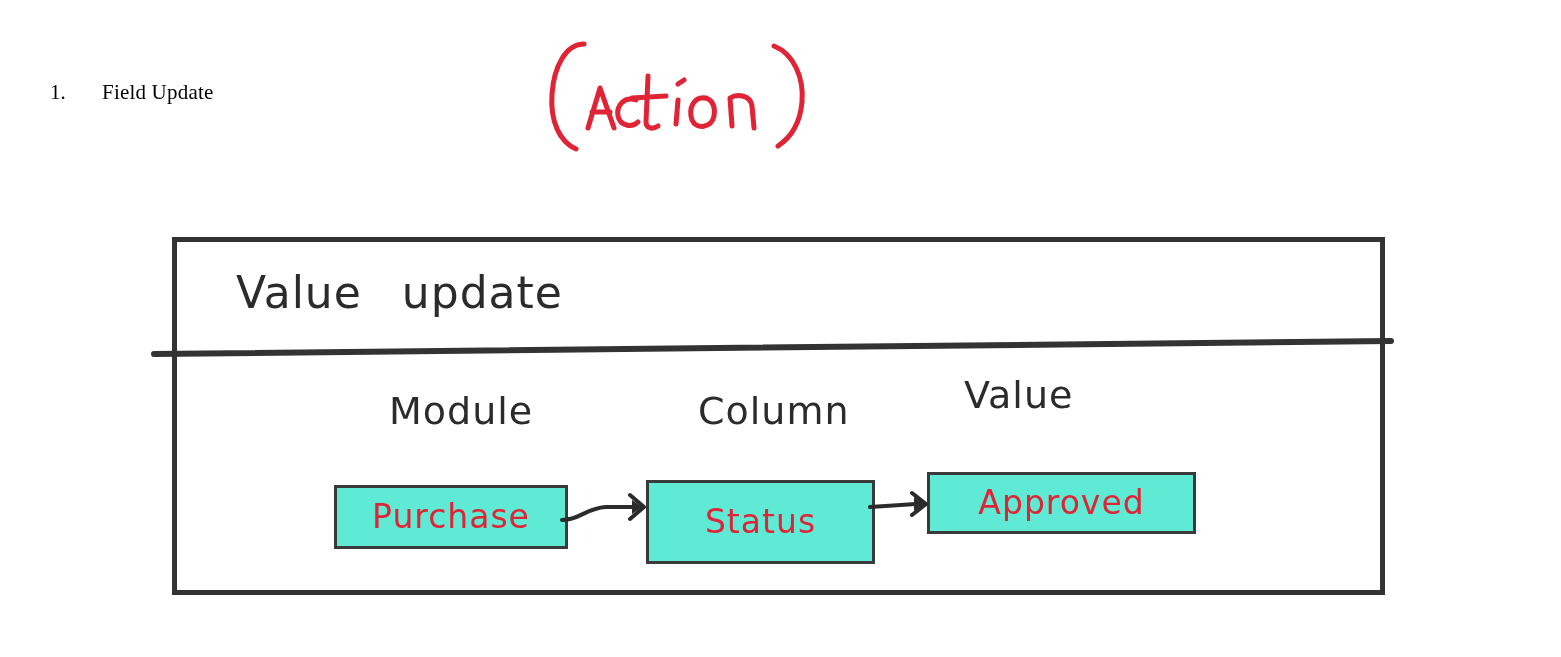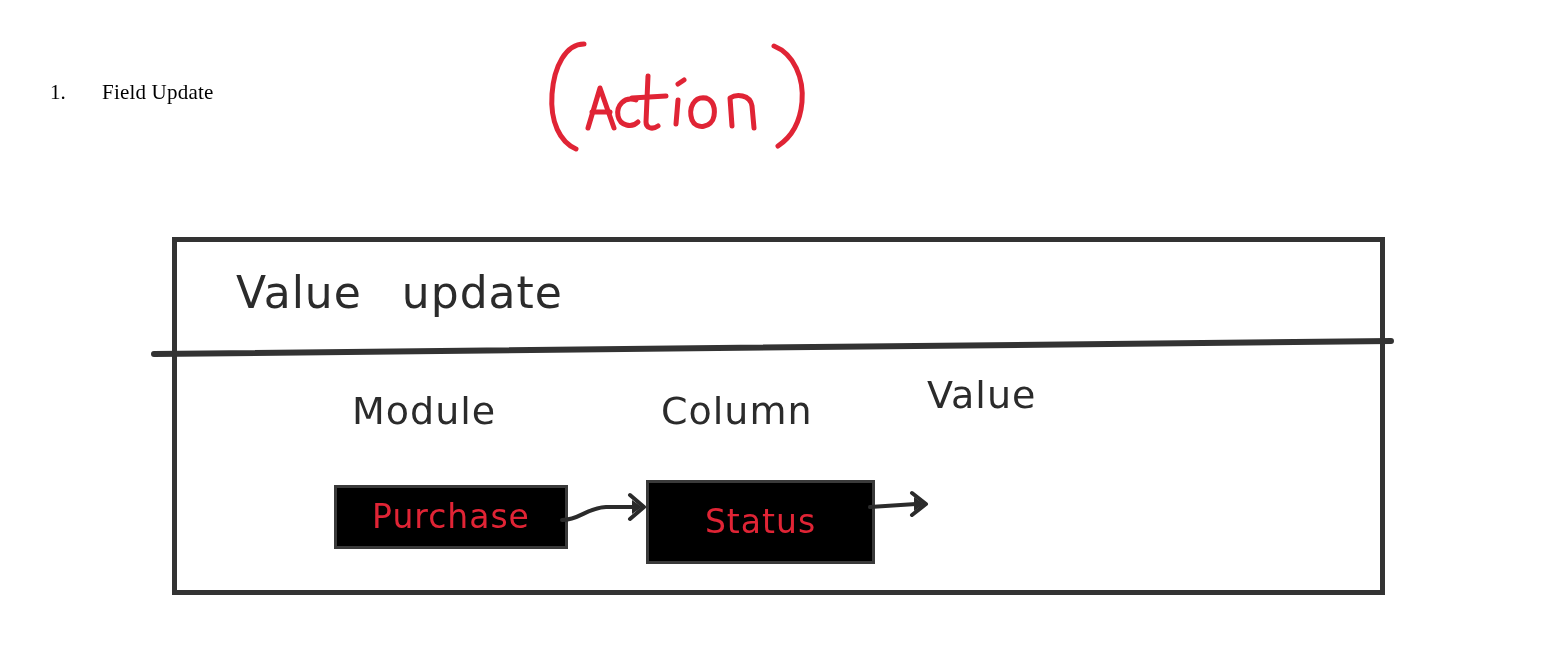--- a/index.html
+++ b/index.html
@@ -90,31 +90,32 @@
     font-size: 44px;
     line-height: 1;
   }
   .panel-heading .word-gap { display: inline-block; width: 40px; }
 
   
   .col-caption {
     position: absolute;
     font-size: 38px;
     line-height: 1;
+    margin-left: 37px;
   }
   .cap-module { left: 352px; top: 392px; }
   .cap-column { left: 661px; top: 392px; }
   .cap-value  { left: 927px; top: 376px; }
 
   
   .flow-box {
     position: absolute;
     border: 3px solid #3a3a3a;
     box-sizing: border-box;
-    background: #000000;
+    background: #5eead4;
     display: flex;
     align-items: center;
     justify-content: center;
   }
   .flow-box .value-text {
     font-size: 33px;
     line-height: 1;
     padding-bottom: 2px;
   }
   .box-module { left: 334px; top: 485px; width: 234px; height: 64px; }
@@ -181,20 +182,23 @@
   <div class="col-caption cap-value hand ink-black">Value</div>
 
   <div class="flow-box box-module">
     <span class="value-text hand ink-red">Purchase</span>
   </div>
 
   <div class="flow-box box-column">
     <span class="value-text hand ink-red">Status</span>
   </div>
 
+  <div class="flow-box box-value">
+    <span class="value-text hand ink-red">Approved</span>
+  </div>
 
   <div class="connector conn-1">
     <svg width="100" height="50" viewBox="0 0 100 50" fill="none">
       <path d="M2 30 C 20 30, 26 18, 46 17 L 76 17" stroke="#2b2b2b" stroke-width="4" stroke-linecap="round" fill="none"></path>
       <path d="M70 5 L 84 17 L 70 29" stroke="#2b2b2b" stroke-width="4" stroke-linecap="round" stroke-linejoin="round" fill="none"></path>
       <path d="M72 10 L 82 17 L 72 24 Z" fill="#2b2b2b"></path>
     </svg>
   </div>
 
   <div class="connector conn-2">

